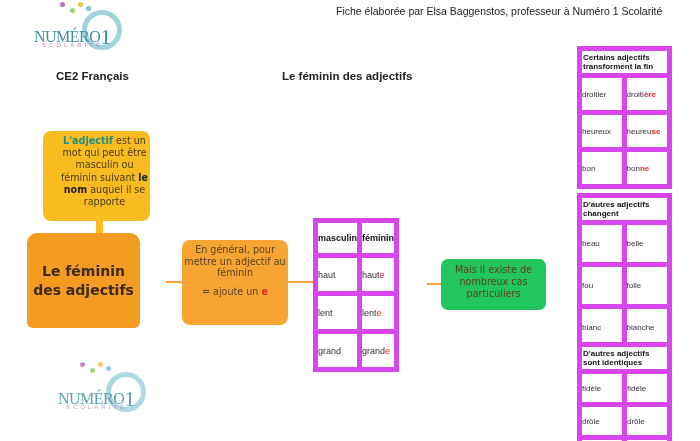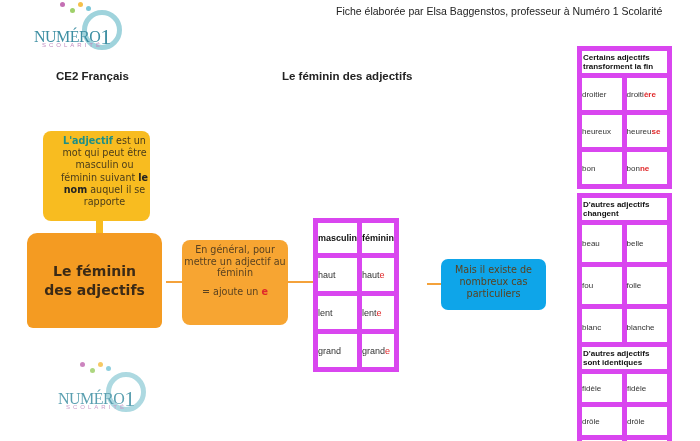--- a/index.html
+++ b/index.html
@@ -18,31 +18,31 @@
   .subject { position: absolute; left: 56px; top: 70px; font-size: 11.5px; font-weight: bold; }
   .title { position: absolute; left: 282px; top: 70px; font-size: 11.5px; font-weight: bold; }
 
   
   .def-box { position: absolute; left: 43px; top: 131px; width: 107px; height: 90px; background: #f8bc20; border-radius: 8px;
              font-family: "DejaVu Sans", sans-serif; font-size: 9.6px; line-height: 12.2px; text-align: center; color: #4a3c1a; padding-top: 4px; padding-left: 16px; }
   .def-box .kw { color: #1e8f86; font-weight: bold; }
   .def-box .bold { font-weight: bold; color: #222; }
   .connector-v { position: absolute; left: 96px; top: 220px; width: 7px; height: 14px; background: #f8bc20; }
 
-  .main-box { position: absolute; left: 27px; top: 233px; width: 135px; height: 95px; background: #f49b22; border-radius: 10px 10px 6px 6px;
+  .main-box { position: absolute; left: 27px; top: 233px; width: 113px; height: 95px; background: #f49b22; border-radius: 10px 10px 6px 6px;
               display: flex; align-items: center; justify-content: center; text-align: center;
               font-family: "DejaVu Sans", sans-serif; font-weight: bold; font-size: 14px; line-height: 19px; color: #3b2a16; }
   .line { position: absolute; height: 2px; background: #f4a23b; }
 
   .rule-box { position: absolute; left: 182px; top: 240px; width: 106px; height: 85px; background: #f7a532; border-radius: 8px;
               font-family: "DejaVu Sans", sans-serif; font-size: 9.6px; line-height: 11.5px; text-align: center; color: #5a4220; padding-top: 4px; }
   .rule-box .eq { display: block; margin-top: 7px; }
   .red { color: #e0282a; font-weight: bold; }
 
-  .note-box { position: absolute; left: 441px; top: 259px; width: 105px; height: 51px; background: #0ea5e9; border-radius: 7px;
+  .note-box { position: absolute; left: 441px; top: 259px; width: 105px; height: 51px; background: #22c55e; border-radius: 7px;
               font-family: "DejaVu Sans", sans-serif; font-size: 9.6px; line-height: 12px; text-align: center; color: #5a4220; padding-top: 5px; }
 
   
   table { border-collapse: collapse; position: absolute; background: #fff; }
   td, th { border: 5px solid #d946ef; text-align: left; font-size: 9px; color: #333; font-weight: normal; }
   .main-table { left: 313px; top: 218px; width: 84px; }
   .main-table th { font-weight: bold; height: 35px; color: #111; font-size: 9px; }
   .main-table td { height: 38px; }
   .main-table td .r, .side td .r { color: #e0282a; }
   .side { left: 577px; width: 95px; }

